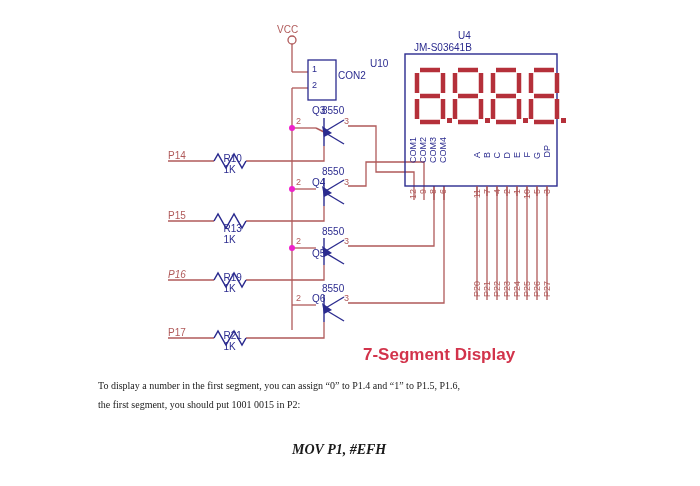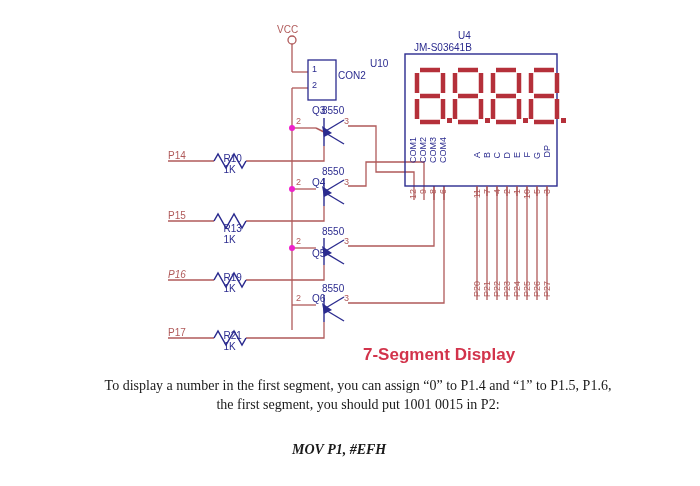--- a/index.html
+++ b/index.html
@@ -7,22 +7,22 @@
        font-family:"Liberation Sans", sans-serif;}
   #sheet{position:absolute;left:0;top:0;width:700px;height:486px;}
   .txt{position:absolute;white-space:pre;}
   .lbl-blue{color:#2b2b8f;font-family:"Liberation Sans",sans-serif;font-size:10px;}
   .lbl-net{color:#b05a5a;font-family:"Liberation Sans",sans-serif;font-size:10px;}
   .lbl-pin{color:#2b2b8f;font-family:"Liberation Sans",sans-serif;font-size:9px;}
   .lbl-pinno{color:#b05a5a;font-family:"Liberation Sans",sans-serif;font-size:9px;}
   .vert{writing-mode:vertical-rl;transform:rotate(180deg);}
   .heading{position:absolute;color:#d2334b;font-weight:bold;font-size:17px;
            font-family:"Liberation Sans",sans-serif;letter-spacing:0px;}
-  .body-par{position:absolute;font-family:"Liberation Serif",serif;font-size:14px;
-            color:#1a1a1a;line-height:19px;text-align:center;}
+  .body-par{position:absolute;font-family:"Liberation Serif",serif;font-size:10px;
+            color:#1a1a1a;line-height:19px;}
   .code{position:absolute;font-family:"Liberation Serif",serif;font-size:14px;
         color:#1a1a1a;line-height:18px;font-weight:bold;font-style:italic;}
 </style>
 </head>
 <body>
 
 <svg id="sheet" viewBox="0 0 700 486">
   <g stroke="#b05a5a" stroke-width="1.3" fill="none">
 
     <path d="M292,44 L292,72"></path>

